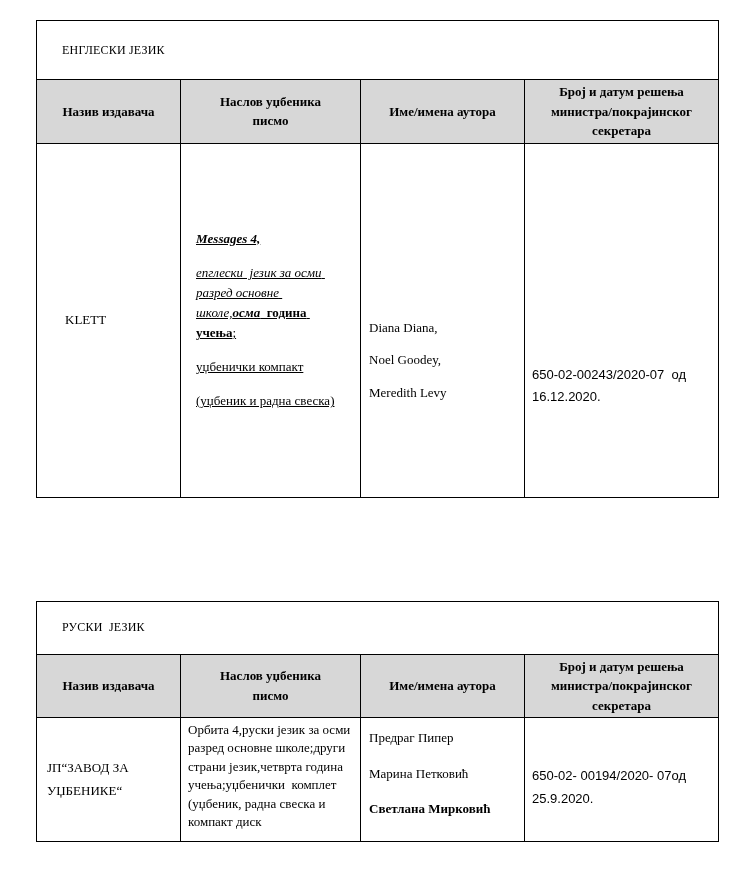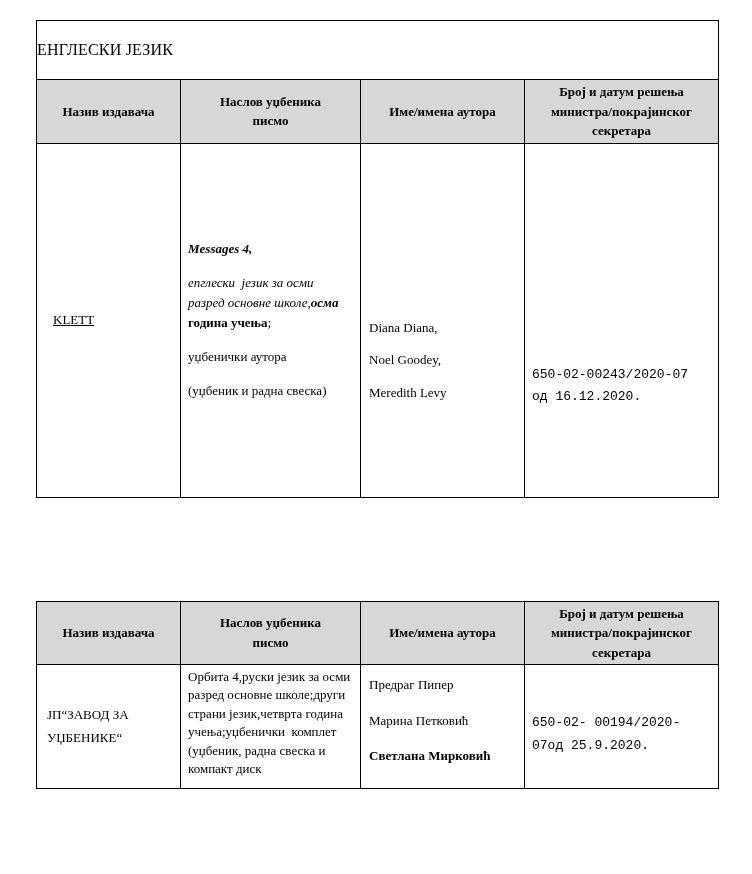--- a/index.html
+++ b/index.html
@@ -34,22 +34,22 @@
   }
   
   col.c1 { width: 144px; }
   col.c2 { width: 180px; }
   col.c3 { width: 164px; }
   col.c4 { width: 194px; }
 
   
   .title-cell {
     font-weight: bold;
-    font-size: 16px;
-    padding-left: 0;
+    font-size: 12px;
+    padding-left: 25px;
     letter-spacing: 0.2px;
     white-space: pre-wrap;
   }
   .t1 .title-cell { height: 59px; }
   .t2 .title-cell { height: 53px; }
 
   
   .doc-table th {
     background: #d7d7d7;
     font-weight: bold;
@@ -59,37 +59,37 @@
     padding: 2px 6px;
     white-space: pre-line;
   }
   .t1 .row-header th { height: 59px; }
   .t2 .row-header th { height: 61px; }
 
   
   .t1 .row-body td { height: 354px; font-size: 13px; }
   .t2 .row-body td { height: 124px; font-size: 13px; }
 
-  .t1 .publisher-cell { vertical-align: middle; padding-left: 16px; text-decoration: underline; }
+  .t1 .publisher-cell { vertical-align: middle; padding-left: 28px; }
   .t2 .publisher-cell { vertical-align: middle; padding: 0 4px 0 10px; line-height: 1.7; }
 
   .t1 .book-cell { vertical-align: middle; padding: 0 8px 0 7px; }
-  .t1 .book-cell p { margin: 14px 0; line-height: 1.55; white-space: pre-wrap; }
+  .t1 .book-cell p { margin: 14px 8px; line-height: 1.55; white-space: pre-wrap; text-decoration: underline; }
   .t2 .book-cell { vertical-align: top; padding: 3px 4px 0 7px; font-size: 11.5px; }
   .t2 .book-cell p { margin: 0; line-height: 1.42; white-space: pre-wrap; }
 
   .t1 .authors-cell { vertical-align: top; padding: 176px 6px 0 8px; }
   .t1 .authors-cell p { margin: 0 0 17px; line-height: 1.2; }
   .t1 .authors-cell p:last-child { margin-bottom: 0; }
   .t2 .authors-cell { vertical-align: middle; padding: 0 4px 12px 8px; }
   .t2 .authors-cell p { margin: 0 0 20px; line-height: 1.2; }
   .t2 .authors-cell p:last-child { margin-bottom: 0; font-weight: bold; }
 
   .decision-cell {
-    font-family: Liberation Mono, monospace;
+    font-family: Liberation Sans, sans-serif;
     font-size: 12px;
     line-height: 1.7;
     margin-left: 20px;
   }
   .decision-cell p { margin: 0; white-space: pre-wrap; }
   .t1 .decision-cell { vertical-align: top; padding: 220px 8px 0 7px; }
   .t2 .decision-cell { vertical-align: middle; padding: 16px 6px 0 7px; }
 
   
   .seg-b  { font-weight: bold; }
@@ -119,21 +119,21 @@
         <th>Име/имена аутора</th>
         <th>Број и датум решења министра/покрајинског секретара</th>
       </tr>
       <tr class="row-body">
         <td class="publisher-cell">
             <p style="margin:0">KLETT</p>
           </td>
         <td class="book-cell">
           <p><span class="seg-bi">Messages 4,</span></p>
           <p><span class="seg-i">епглески  језик за осми разред основне школе,</span><span class="seg-bi">осма</span><span class="seg-b">  година учења</span><span>;</span></p>
-          <p>уџбенички аутора</p>
+          <p>уџбенички компакт</p>
           <p>(уџбеник и радна свеска)</p>
         </td>
         <td class="authors-cell">
           <p>Diana Diana,</p>
           <p>Noel Goodey,</p>
           <p>Meredith Levy</p>
         </td>
         <td class="decision-cell">
           <p>650-02-00243/2020-07  од 16.12.2020.</p>
         </td>
@@ -142,20 +142,23 @@
   </table>
 
   <table class="doc-table t2">
     <colgroup>
         <col class="c1">
         <col class="c2">
         <col class="c3">
         <col class="c4">
       </colgroup>
     <tbody>
+      <tr class="row-title">
+        <td class="title-cell" colspan="4">РУСКИ  ЈЕЗИК</td>
+      </tr>
       <tr class="row-header">
         <th>Назив издавача</th>
         <th>Наслов уџбеника
 писмо</th>
         <th>Име/имена аутора</th>
         <th>Број и датум решења министра/покрајинског секретара</th>
       </tr>
       <tr class="row-body">
         <td class="publisher-cell">
             <p style="margin:0">ЈП“ЗАВОД ЗА УЏБЕНИКЕ“</p>

